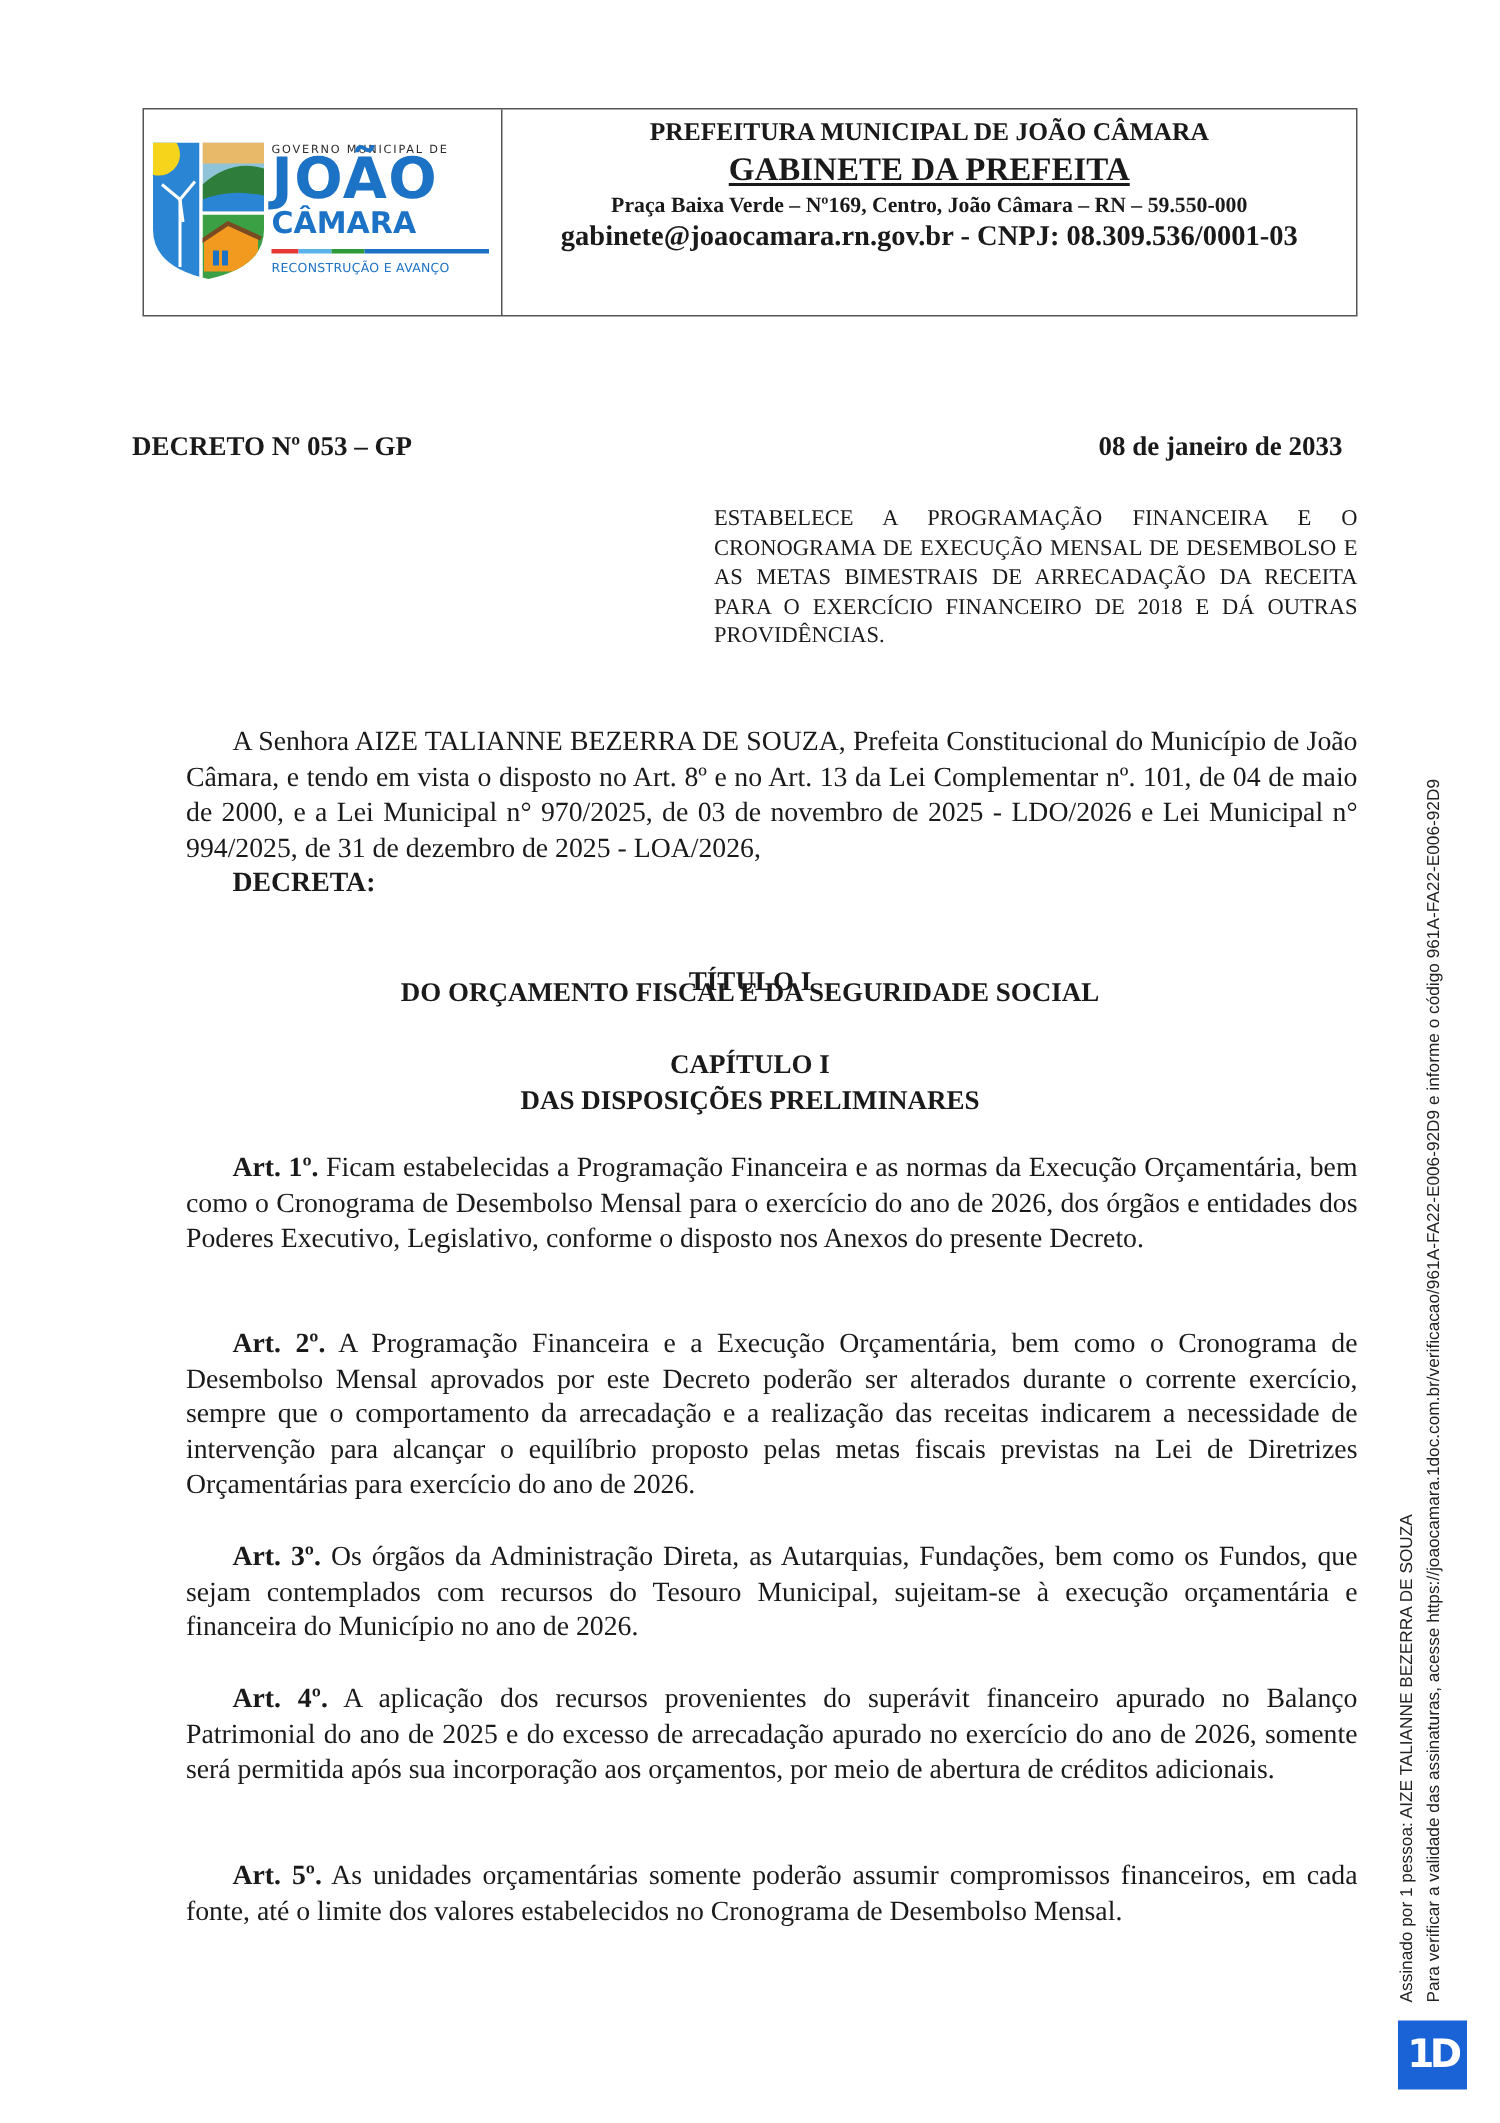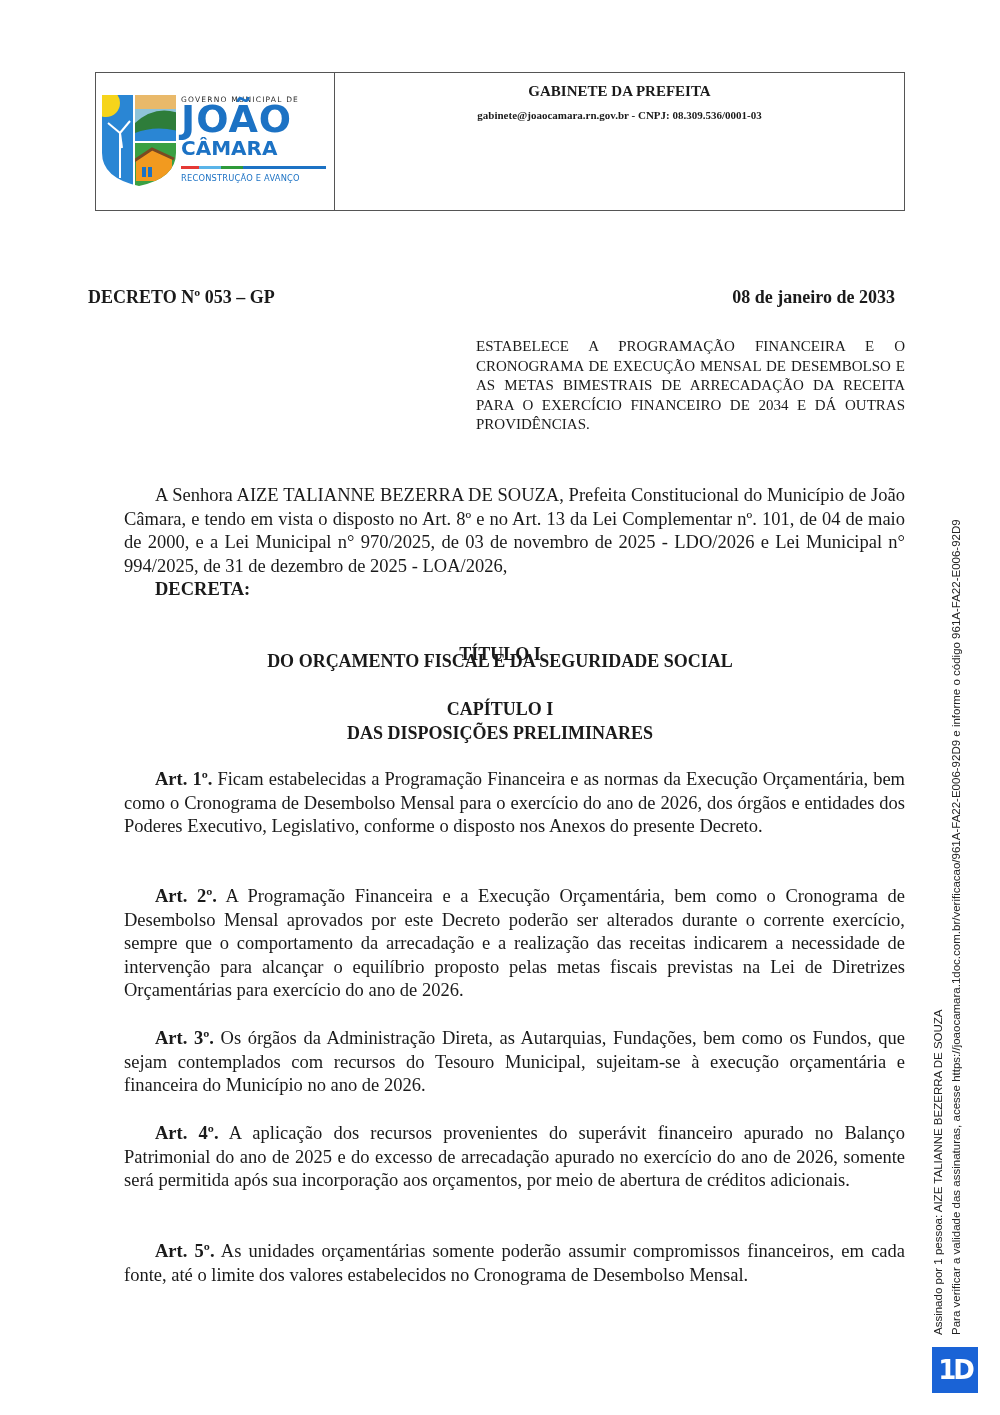--- a/index.html
+++ b/index.html
@@ -5,23 +5,23 @@
   html, body { margin: 0; padding: 0; background: #ffffff; }
   body { width: 1000px; height: 1415px; position: relative; overflow: hidden;
          font-family: "Liberation Serif", "DejaVu Serif", serif; color: #1a1a1a; }
 
   .header-box { position: absolute; left: 95px; top: 72px; width: 810px; height: 139px;
                 border: 1px solid #555; box-sizing: border-box; display: flex; }
   .logo-cell { width: 238px; border-right: 1px solid #555; position: relative; }
   .info-cell { flex: 1; text-align: center; font-weight: bold; padding-top: 4px; }
   .info-cell .l1 { font-size: 17px; line-height: 22px; letter-spacing: 0.1px; }
   .info-cell .l2 { font-size: 17px; line-height: 22px; }
-  .info-cell .l3 { font-size: 15px; line-height: 28px; }
+  .info-cell .l3 { font-size: 22px; line-height: 28px; text-decoration: underline; }
   .info-cell .l4 { font-size: 14.5px; line-height: 21px; }
-  .info-cell .l5 { font-size: 11px; line-height: 20px; }
+  .info-cell .l5 { font-size: 19px; line-height: 20px; }
 
   .logo-shield { position: absolute; left: 4px; top: 20px; width: 78px; height: 95px; }
   .logo-text { position: absolute; left: 85px; top: 22px; width: 150px; }
   .logo-gov { font-family: "DejaVu Sans", sans-serif; font-size: 7.5px; letter-spacing: 1.2px; color: #2a2a2a; }
   .logo-city { font-family: "DejaVu Sans", sans-serif; font-weight: bold; color: #1c72c4; line-height: 30px; }
   .logo-city.joao { font-size: 38px; letter-spacing: 1px; margin-top: 0px; }
   .logo-city.camara { font-size: 20px; letter-spacing: 0px; line-height: 28px; }
   .logo-stripe { display: flex; height: 3px; margin-top: 4px; width: 145px; }
   .logo-stripe span { display: block; height: 3px; }
   .logo-motto { font-family: "DejaVu Sans", sans-serif; font-size: 8.3px; color: #1c72c4; margin-top: 4px; letter-spacing: 0.2px; }
@@ -83,29 +83,31 @@
       <div class="logo-stripe">
         <span style="width:18px;background:#e53935"></span>
         <span style="width:22px;background:#5ab4e8"></span>
         <span style="width:22px;background:#2e9a3a"></span>
         <span style="width:83px;background:#1c72c4"></span>
       </div>
       <div class="logo-motto">RECONSTRUÇÃO E AVANÇO</div>
     </div>
   </div>
   <div class="info-cell">
+    <div class="l2">PREFEITURA MUNICIPAL DE JOÃO CÂMARA</div>
     <div class="l3">GABINETE DA PREFEITA</div>
+    <div class="l4">Praça Baixa Verde – Nº169, Centro, João Câmara – RN – 59.550-000</div>
     <div class="l5">gabinete@joaocamara.rn.gov.br  - CNPJ: 08.309.536/0001-03</div>
   </div>
 </div>
 
 <div class="decree-no">DECRETO Nº 053 – GP</div>
 <div class="decree-date">08 de janeiro de 2033</div>
 
-<div class="ementa">ESTABELECE A PROGRAMAÇÃO FINANCEIRA E O CRONOGRAMA DE EXECUÇÃO MENSAL DE DESEMBOLSO E AS METAS BIMESTRAIS DE ARRECADAÇÃO DA RECEITA PARA O EXERCÍCIO FINANCEIRO DE 2034 E DÁ OUTRAS PROVIDÊNCIAS.</div>
+<div class="ementa">ESTABELECE A PROGRAMAÇÃO FINANCEIRA E O CRONOGRAMA DE EXECUÇÃO MENSAL DE DESEMBOLSO E AS METAS BIMESTRAIS DE ARRECADAÇÃO DA RECEITA PARA O EXERCÍCIO FINANCEIRO DE 2018 E DÁ OUTRAS PROVIDÊNCIAS.</div>
 
 <div class="body-text indent" style="top:460px;margin-top:24px;">A Senhora AIZE TALIANNE BEZERRA DE SOUZA, Prefeita Constitucional do Município de João Câmara, e tendo em vista o disposto no Art. 8º e no Art. 13 da Lei Complementar nº. 101, de 04 de maio de 2000, e a Lei Municipal n° 970/2025, de 03 de novembro de 2025 - LDO/2026 e Lei Municipal n° 994/2025, de 31 de dezembro de 2025 - LOA/2026,</div>
 
 <div class="body-text indent bold" style="top:578px;">DECRETA:</div>
 
 <div class="heading" style="top:642px;">TÍTULO I</div>
 <div class="heading" style="top:649px;">DO ORÇAMENTO FISCAL E DA SEGURIDADE SOCIAL</div>
 <div class="heading" style="top:697px;">CAPÍTULO I</div>
 <div class="heading" style="top:721px;">DAS DISPOSIÇÕES PRELIMINARES</div>
 

